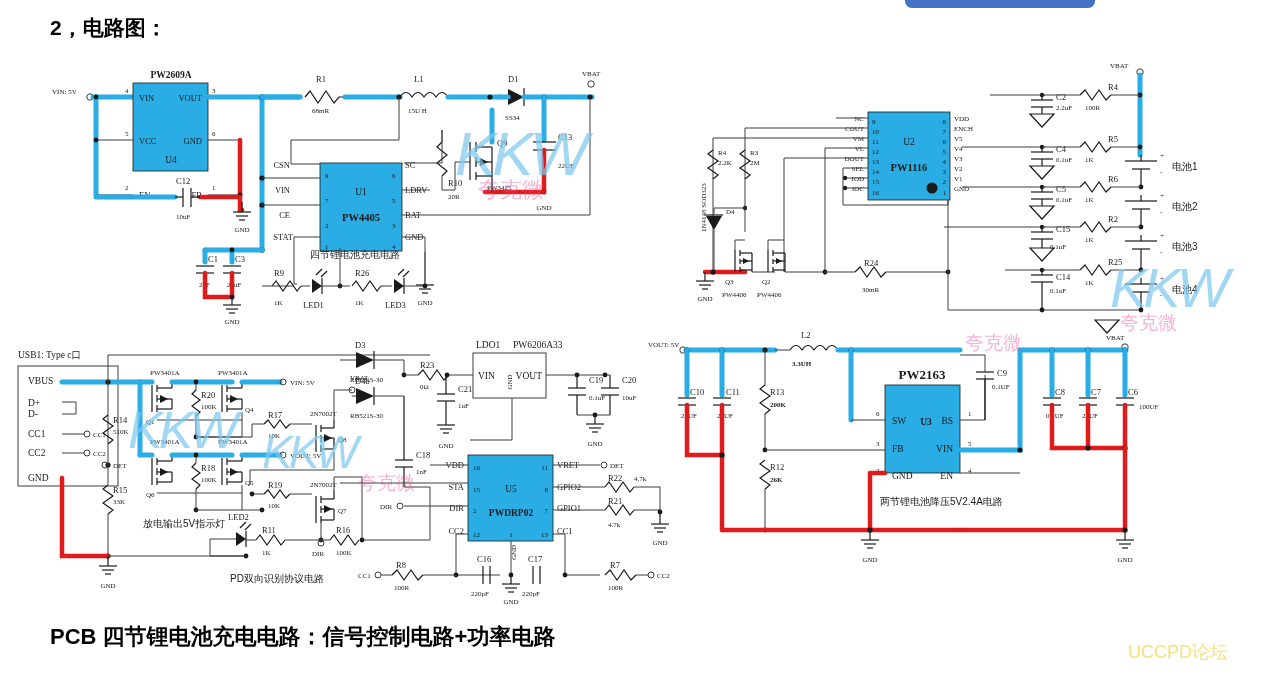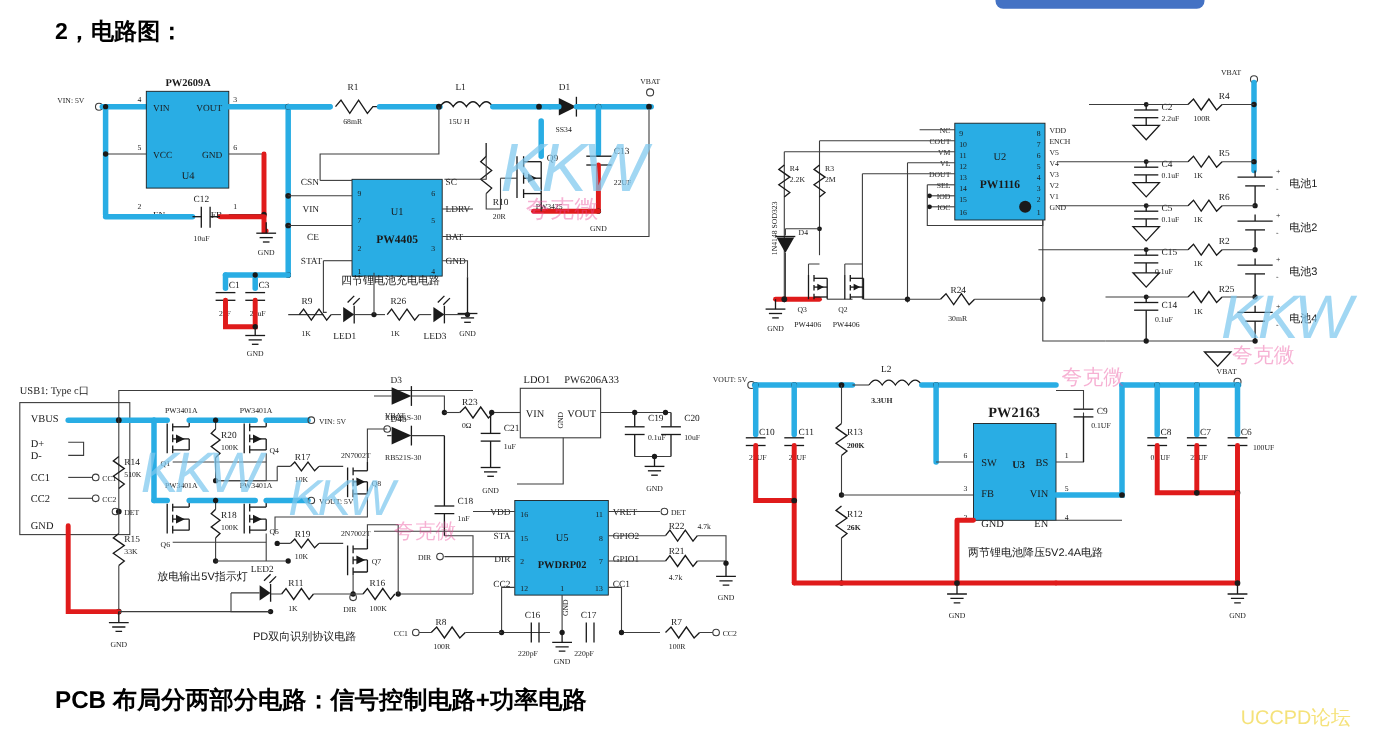--- a/index.html
+++ b/index.html
@@ -63,21 +63,21 @@
 </style>
 </head>
 <body>
 
 <div id="root">
 
   <div id="top-bar" class="abs"></div>
 
   <div id="title-top" class="heading-cn">2，电路图：</div>
 
-  <div id="caption-bottom" class="heading-cn">PCB 布局分两部分电路：信号控制电路+功率电路</div>
+  <div id="caption-bottom" class="heading-cn">PCB 四节锂电池充电电路：信号控制电路+功率电路</div>
 
   <svg id="sch" viewBox="0 0 1267 678">
 
     <g>
 
       <circle cx="90" cy="97" r="3.2" class="box"></circle>
       <text class="t7" x="52" y="94">VIN: 5V</text>
       <path class="wbold" d="M93 97 H133"></path>
       <path class="wbold" d="M96 97 V195"></path>
       <path class="wire" d="M96 140 H133"></path>

